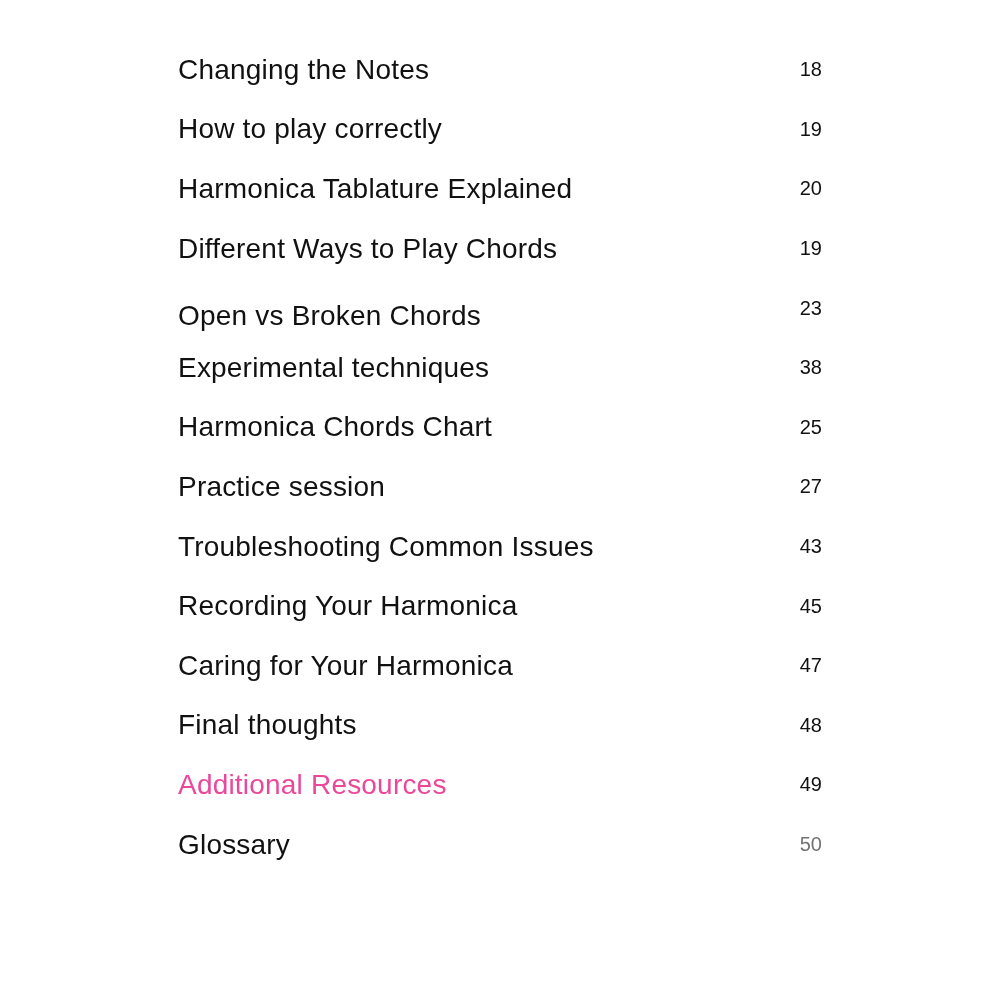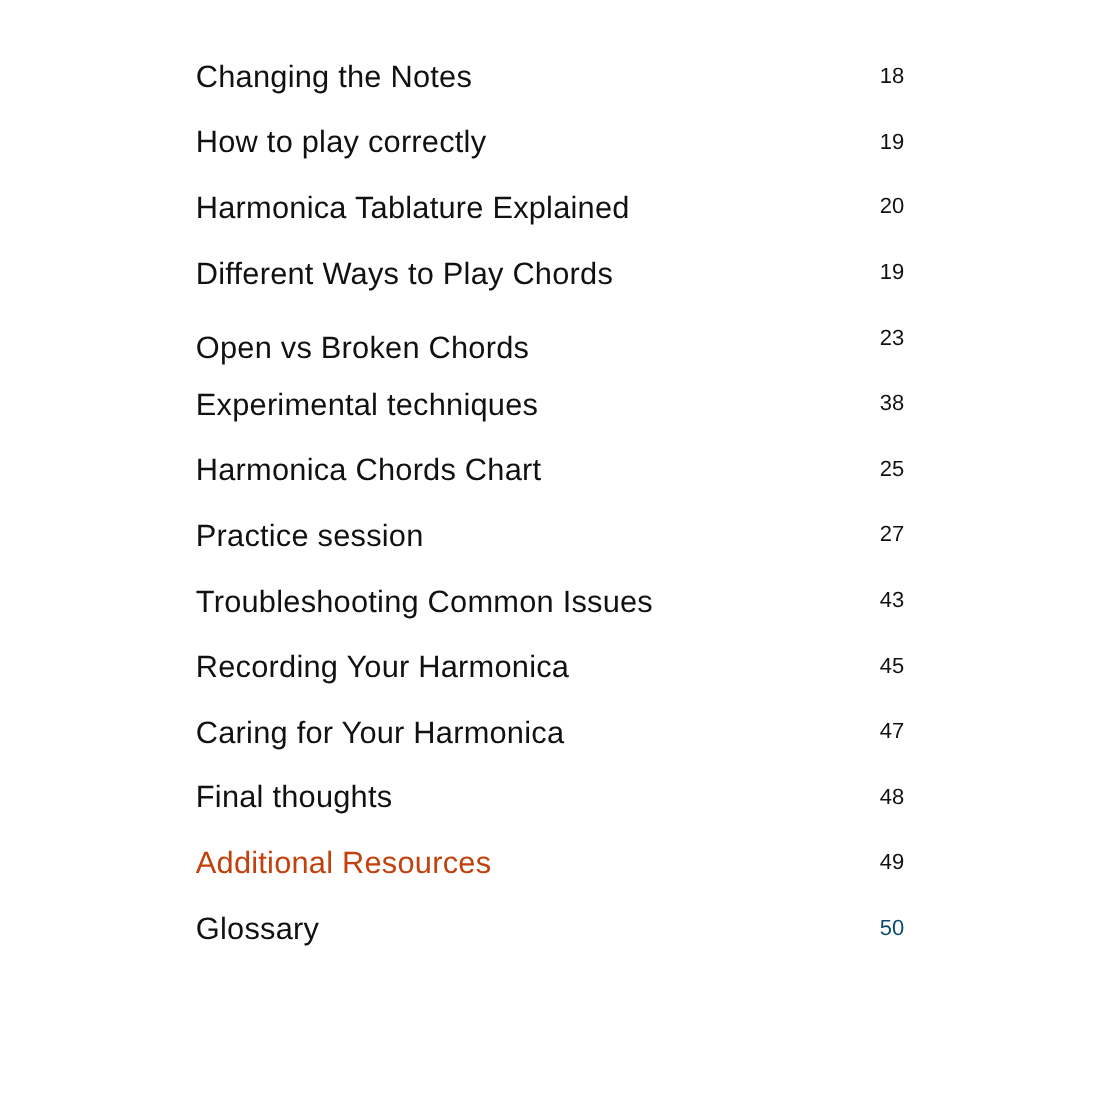--- a/index.html
+++ b/index.html
@@ -101,22 +101,22 @@
         <span class="toc-title" style="color: rgb(17, 17, 17);">Caring for Your Harmonica</span>
         <span class="toc-page" style="color: rgb(17, 17, 17);">47</span>
       </div>
 
       <div class="toc-row">
         <span class="toc-title" style="color: rgb(17, 17, 17);">Final thoughts</span>
         <span class="toc-page" style="color: rgb(17, 17, 17);">48</span>
       </div>
 
       <div class="toc-row">
-        <span class="toc-title" style="color: #c2410c;">Additional Resources</span>
+        <span class="toc-title" style="color: #ec4899;">Additional Resources</span>
         <span class="toc-page" style="color: rgb(17, 17, 17);">49</span>
       </div>
 
       <div class="toc-row">
         <span class="toc-title" style="color: rgb(17, 17, 17);">Glossary</span>
-        <span class="toc-page" style="color: #0c4a6e;">50</span>
+        <span class="toc-page" style="color: #737373;">50</span>
       </div>
     </div>
 </div>
 
 </body></html>

